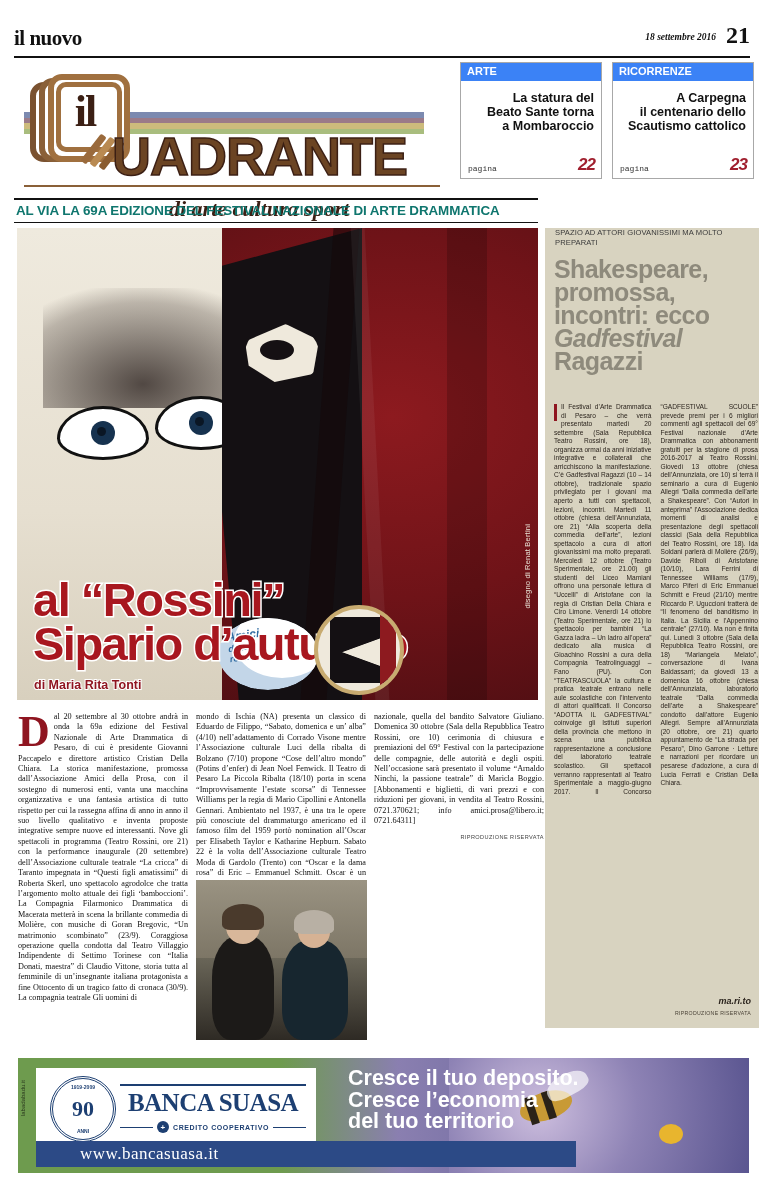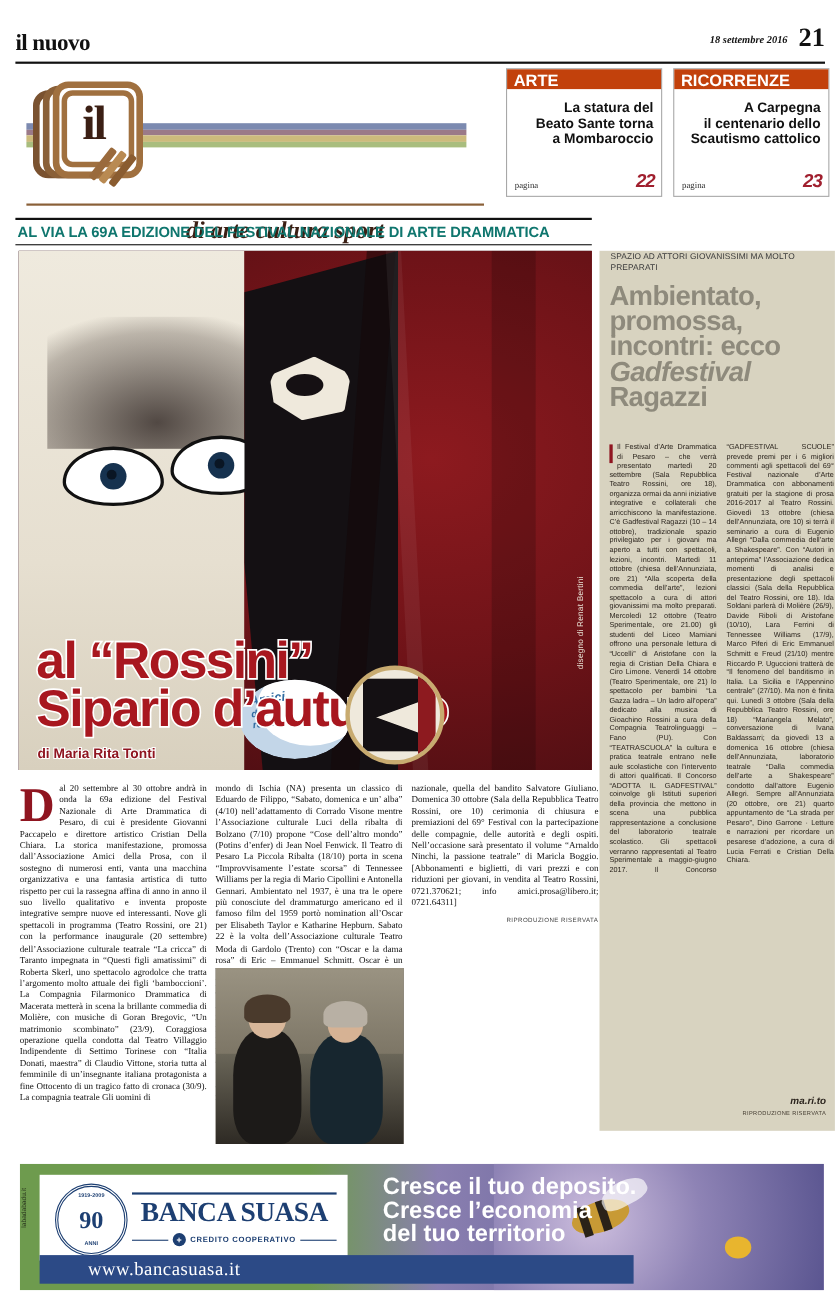--- a/index.html
+++ b/index.html
@@ -64,32 +64,32 @@
     font-family:"Liberation Serif",serif;font-weight:bold;font-style:italic;
     font-size:22px;color:#3b1f14;
   }
   .rule-mast{position:absolute;left:24px;top:185px;width:416px;height:2px;background:#8a6038;}
 
   
   .teaser{position:absolute;width:140px;height:115px;border:1px solid #a8a8a8;background:#fff;}
   .teaser.t1{left:460px;top:62px;}
   .teaser.t2{left:612px;top:62px;}
   .teaser-head{
-    height:18px;background:#c2410c;color:#fff;
-    font-family:"Liberation Sans",sans-serif;font-weight:bold;font-size:15px;
+    height:18px;background:#3b82f6;color:#fff;
+    font-family:"Liberation Sans",sans-serif;font-weight:bold;font-size:11px;
     letter-spacing:0px;padding:2px 0 0 6px;box-sizing:border-box;
   }
   .teaser-title{
     padding:10px 7px 0 7px;text-align:right;
     font-family:"Liberation Sans",sans-serif;font-weight:bold;
     font-size:12.5px;line-height:14px;color:#111;
   }
   .teaser-foot{position:absolute;left:7px;bottom:5px;right:6px;height:14px;}
   .teaser-foot .pg{
-    font-family:Liberation Serif, serif;font-size:8px;color:#333;
+    font-family:Liberation Mono, monospace;font-size:8px;color:#333;
     position:absolute;left:0;bottom:0;
   }
   .teaser-foot .num{
     position:absolute;right:0;bottom:-2px;
     font-family:"Liberation Sans",sans-serif;font-weight:bold;font-size:17px;
     color:#a01f2e;font-style:italic;letter-spacing:-1px;
   }
 
   
   .rule-kicker-top{position:absolute;left:14px;top:198px;width:524px;height:2px;background:#111;}
@@ -277,20 +277,21 @@
         <div class="bk bk2"></div>
         <div class="bk bk3"></div>
       <div class="bk-inner"></div>
       <div class="il-letters">il</div>
       <div class="quill">
           <i></i>
           <i></i>
           <i></i>
         </div>
     </div>
+    <div class="quadrante">UADRANTE</div>
     <div class="subtitle">di arte cultura sport</div>
   </div>
   <div class="rule-mast"></div>
 
   <div class="teaser t1">
     <div class="teaser-head">ARTE</div>
     <div class="teaser-title" style="white-space:pre-line">La statura del
 Beato Sante torna
 a Mombaroccio</div>
     <div class="teaser-foot">
@@ -366,21 +367,21 @@
   <div class="photo2">
     <div class="bg"></div>
       <div class="wall"></div>
     <div class="p2-fig fig-a"></div>
     <div class="p2-fig fig-b"></div>
   </div>
 
   <div class="sidebar">
     <div class="sb-kicker">SPAZIO AD ATTORI GIOVANISSIMI MA MOLTO PREPARATI</div>
     <div class="sb-title">
-      <span>Ambientato,</span><br>
+      <span>Shakespeare,</span><br>
       <span>promossa,</span><br>
       <span>incontri: ecco</span>
       <em>Gadfestival</em>
       <span>Ragazzi</span>
     </div>
     <div class="sb-body">
       <p><span class="sb-initial"></span><span>Il Festival d’Arte Drammatica di Pesaro – che verrà presentato martedì 20 settembre (Sala Repubblica Teatro Rossini, ore 18), organizza ormai da anni iniziative integrative e collaterali che arricchiscono la manifestazione. C’è Gadfestival Ragazzi (10 – 14 ottobre), tradizionale spazio privilegiato per i giovani ma aperto a tutti con spettacoli, lezioni, incontri. Martedì 11 ottobre (chiesa dell’Annunziata, ore 21) “Alla scoperta della commedia dell’arte”, lezioni spettacolo a cura di attori giovanissimi ma molto preparati. Mercoledì 12 ottobre (Teatro Sperimentale, ore 21.00) gli studenti del Liceo Mamiani offrono una personale lettura di “Uccelli” di Aristofane con la regia di Cristian Della Chiara e Ciro Limone. Venerdì 14 ottobre (Teatro Sperimentale, ore 21) lo spettacolo per bambini “La Gazza ladra – Un ladro all’opera” dedicato alla musica di Gioachino Rossini a cura della Compagnia Teatrolinguaggi – Fano (PU). Con “TEATRASCUOLA” la cultura e pratica teatrale entrano nelle aule scolastiche con l’intervento di attori qualificati. Il Concorso “ADOTTA IL GADFESTIVAL” coinvolge gli Istituti superiori della provincia che mettono in scena una pubblica rappresentazione a conclusione del laboratorio teatrale scolastico. Gli spettacoli verranno rappresentati al Teatro Sperimentale a maggio-giugno 2017. Il Concorso “GADFESTIVAL SCUOLE” prevede premi per i 6 migliori commenti agli spettacoli del 69° Festival nazionale d’Arte Drammatica con abbonamenti gratuiti per la stagione di prosa 2016-2017 al Teatro Rossini. Giovedì 13 ottobre (chiesa dell’Annunziata, ore 10) si terrà il seminario a cura di Eugenio Allegri “Dalla commedia dell’arte a Shakespeare”. Con “Autori in anteprima” l’Associazione dedica momenti di analisi e presentazione degli spettacoli classici (Sala della Repubblica del Teatro Rossini, ore 18). Ida Soldani parlerà di Molière (26/9), Davide Riboli di Aristofane (10/10), Lara Ferrini di Tennessee Williams (17/9), Marco Piferi di Eric Emmanuel Schmitt e Freud (21/10) mentre  Riccardo P. Uguccioni tratterà de “Il fenomeno del banditismo in Italia. La Sicilia e l’Appennino centrale” (27/10). Ma non è finita qui. Lunedì 3 ottobre (Sala della Repubblica Teatro Rossini, ore 18) “Mariangela Melato”, conversazione di Ivana Baldassarri; da giovedì 13 a domenica 16 ottobre (chiesa dell’Annunziata, laboratorio teatrale “Dalla commedia dell’arte a Shakespeare” condotto dall’attore Eugenio Allegri. Sempre all’Annunziata (20 ottobre, ore 21) quarto appuntamento de “La strada per Pesaro”, Dino Garrone ·  Letture e narrazioni per ricordare un pesarese d’adozione, a cura di Lucia Ferrati e Cristian Della Chiara.</span></p>
     </div>
     <div class="sb-sign">ma.ri.to</div>
     <div class="sb-res">RIPRODUZIONE RISERVATA</div>

